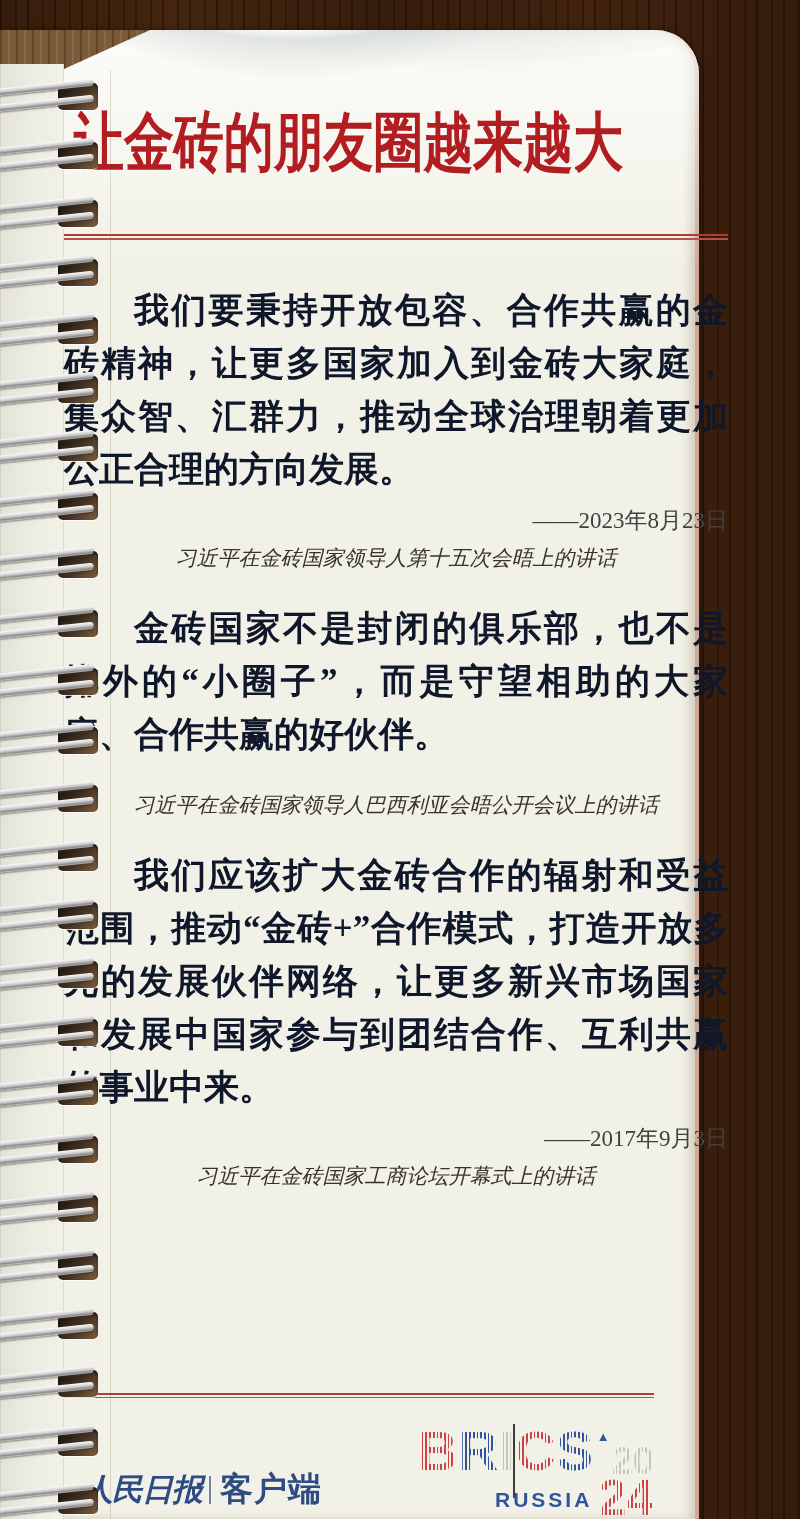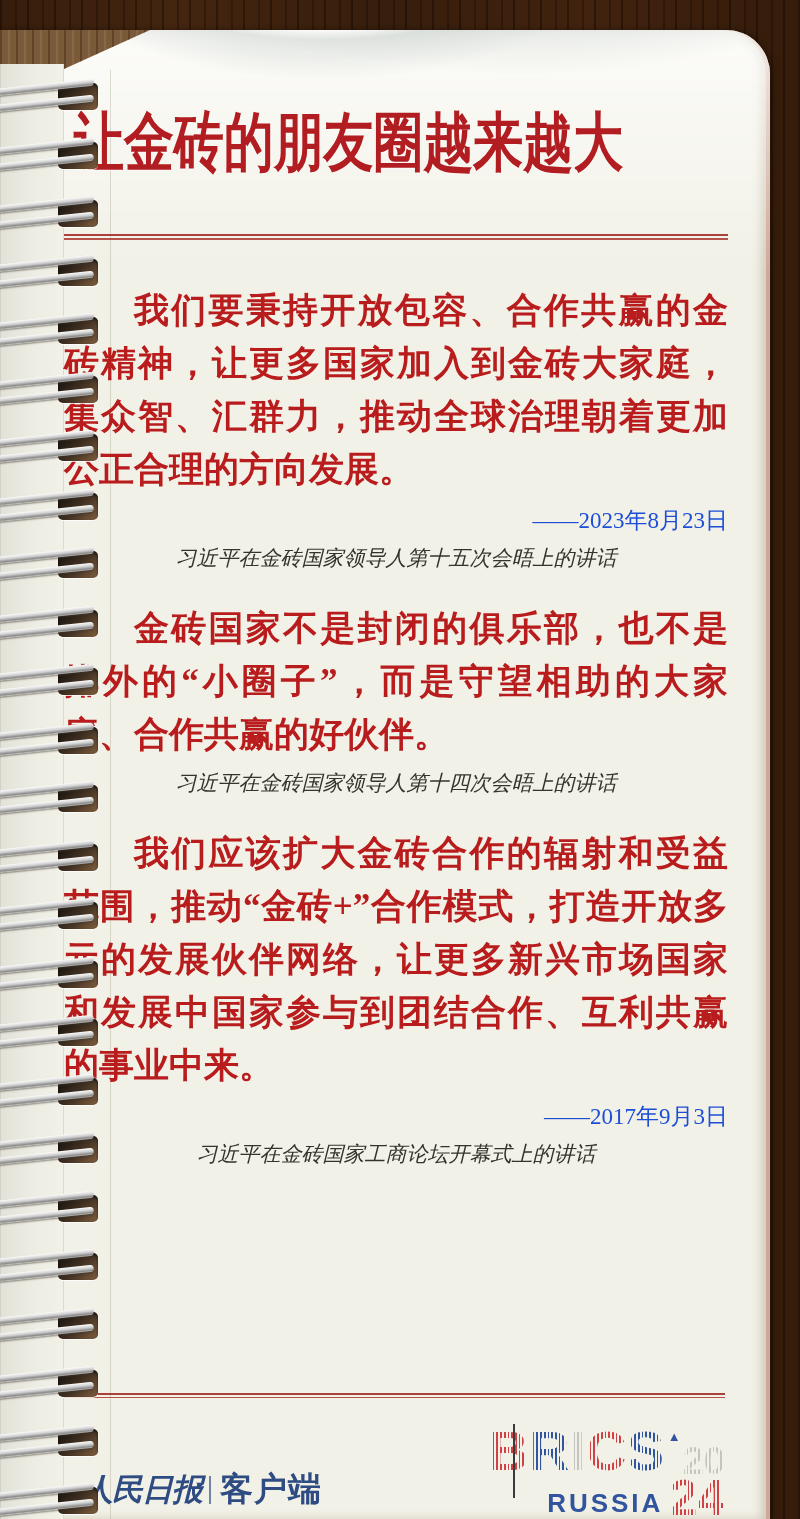--- a/index.html
+++ b/index.html
@@ -11,21 +11,21 @@
     background-image:
       linear-gradient(90deg,#6f5030 0%,#8a6844 22%,#715233 48%,#856140 74%,#6b4c2e 100%),
       repeating-linear-gradient(90deg, rgba(45,28,14,.38) 0 2px, rgba(0,0,0,0) 2px 8px,
         rgba(255,255,255,.09) 8px 10px, rgba(0,0,0,0) 10px 15px,
         rgba(40,24,10,.28) 15px 17px, rgba(0,0,0,0) 17px 27px);
     background-blend-mode:multiply;
   }
 
   
   .page {
-    position:absolute; left:0; top:30px; width:770px; height:1489px;
+    position:absolute; left:0; top:30px; width:699px; height:1489px;
     background:#f2f1e7;
     border-radius:0 44px 0 0;
     box-shadow: inset -4px 0 0 rgba(203,138,120,.55), inset -9px 0 8px rgba(120,90,60,.25),
                 2px 0 6px rgba(0,0,0,.35);
   }
   .gloss {
     position:absolute; left:0; top:0; right:0; height:330px;
     border-radius:0 44px 0 0;
     background:
       radial-gradient(95% 175% at 42% -95%, rgba(255,255,255,.97) 54%, rgba(208,214,210,.6) 56%, rgba(255,255,255,0) 63%),
@@ -71,24 +71,24 @@
     margin-left:10px;
     text-shadow:0 1px 0 rgba(255,255,255,.55);
   }
   .rule {
     height:6px; margin-top:56px;
     border-top:2px solid #ab3f3a; border-bottom:2px solid #b8504a;
   }
   .quotes { margin-top:44px; }
   .quote { margin-bottom:30px; }
   .quote-text {
-    font-size:35px; line-height:53px; font-weight:700; color:#b91c1c;
+    font-size:35px; line-height:53px; font-weight:700; color:#0f172a;
     text-indent:2em; text-align:justify;
   }
-  .quote-date { margin-top:9px; text-align:right; font-size:23px; color:#1d4ed8; }
+  .quote-date { margin-top:9px; text-align:right; font-size:23px; color:#404040; }
   .quote-source { margin-top:8px; text-align:center; font-size:21px; font-style:italic; color:#36322c; }
   .quote.extra-gap .quote-date { margin-top:26px; }
 
   
   .bottom-rule {
     position:absolute; left:64px; right:45px; top:1363px; height:5px;
     border-top:2px solid #ab3f3a; border-bottom:1px solid #b8504a;
   }
   .footer { position:absolute; left:64px; right:45px; top:1392px; height:96px; }
   .publisher { position:absolute; left:18px; bottom:6px; display:flex; align-items:center; }
@@ -104,21 +104,21 @@
   @supports ((-webkit-background-clip:text) or (background-clip:text)) {
     .striped {
       background-image:repeating-linear-gradient(90deg, var(--c) 0 1.7px, rgba(0,0,0,0) 1.7px 3.7px);
       -webkit-background-clip:text; background-clip:text; color:transparent;
     }
   }
   .l-red { --c:#cf4145; } .l-blue { --c:#31549f; } .l-grey { --c:#c4c4c0; }
   .brics-triangle { font-size:13px; color:#31549f; margin:2px 2px 0 3px; line-height:1; }
   .year-top { font-size:38px; line-height:.9; font-weight:900; margin-top:16px; }
   .brics-row2 { display:flex; align-items:flex-start; justify-content:flex-end; margin-top:-2px; }
-  .brics-country { font-size:26px; font-weight:900; color:#31549f; letter-spacing:3px; margin-top:12px; }
+  .brics-country { font-size:21px; font-weight:900; color:#31549f; letter-spacing:3px; margin-top:12px; }
   .year-bottom { font-size:50px; line-height:.9; font-weight:900; margin-left:6px; }
 </style>
 </head>
 <body>
 
 <div class="page">
   <div class="gloss"></div>
   <div class="corner-wood"></div>
   <div class="binding-bg"></div>
   <div class="margin-line"></div>
@@ -128,23 +128,23 @@
     <div class="rule"></div>
 
     <div class="quotes">
       <section class="quote">
         <p class="quote-text">我们要秉持开放包容、合作共赢的金砖精神，让更多国家加入到金砖大家庭，集众智、汇群力，推动全球治理朝着更加公正合理的方向发展。</p>
         <p class="quote-date">——2023年8月23日</p>
         <p class="quote-source">习近平在金砖国家领导人第十五次会晤上的讲话</p>
       </section>
       <section class="quote">
         <p class="quote-text">金砖国家不是封闭的俱乐部，也不是排外的“小圈子”，而是守望相助的大家庭、合作共赢的好伙伴。</p>
-        <p class="quote-source">习近平在金砖国家领导人第十四次会晤上的讲话</p>
       </section>
       <section class="quote extra-gap">
+        <p class="quote-source">习近平在金砖国家领导人巴西利亚会晤公开会议上的讲话</p>
       </section>
       <section class="quote">
         <p class="quote-text">我们应该扩大金砖合作的辐射和受益范围，推动“金砖+”合作模式，打造开放多元的发展伙伴网络，让更多新兴市场国家和发展中国家参与到团结合作、互利共赢的事业中来。</p>
         <p class="quote-date">——2017年9月3日</p>
         <p class="quote-source">习近平在金砖国家工商论坛开幕式上的讲话</p>
       </section>
     </div>
   </div>
 
   <div class="bottom-rule"></div>

